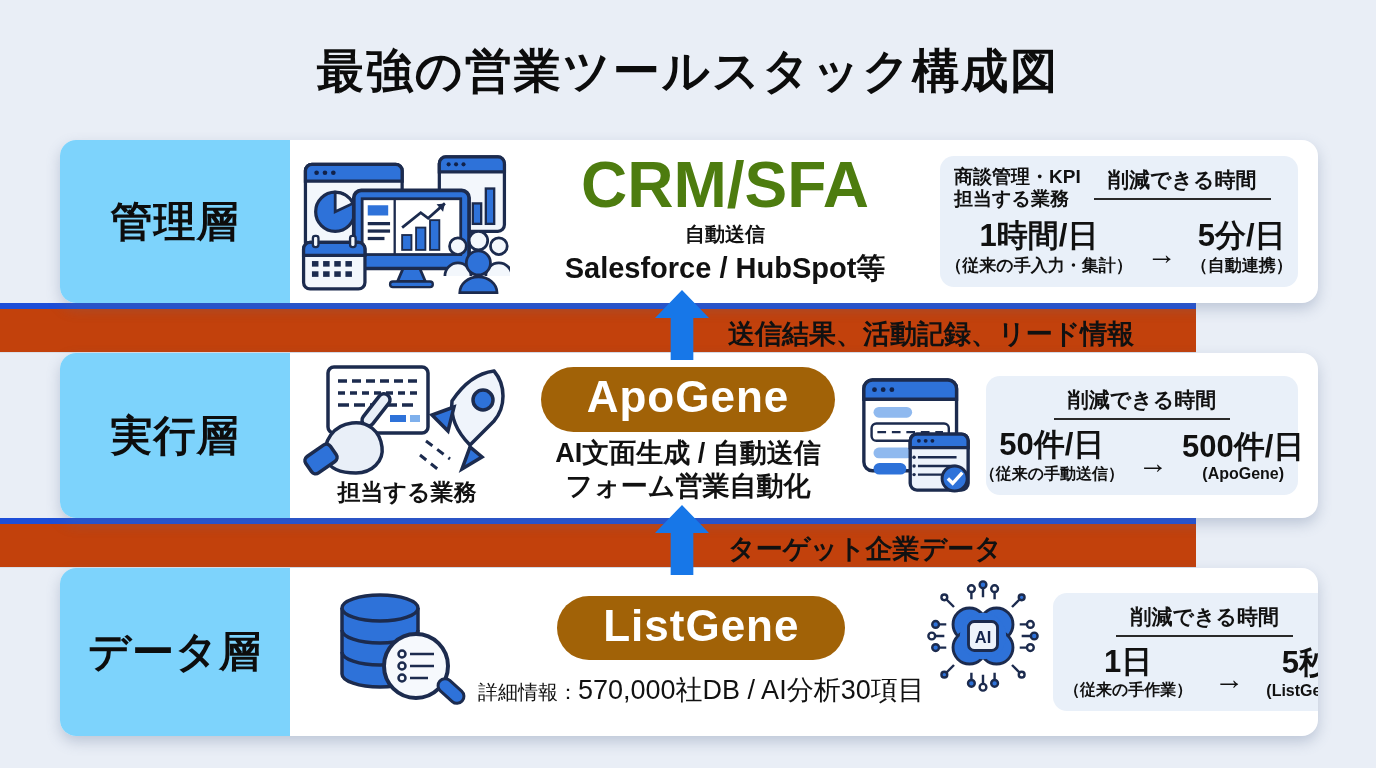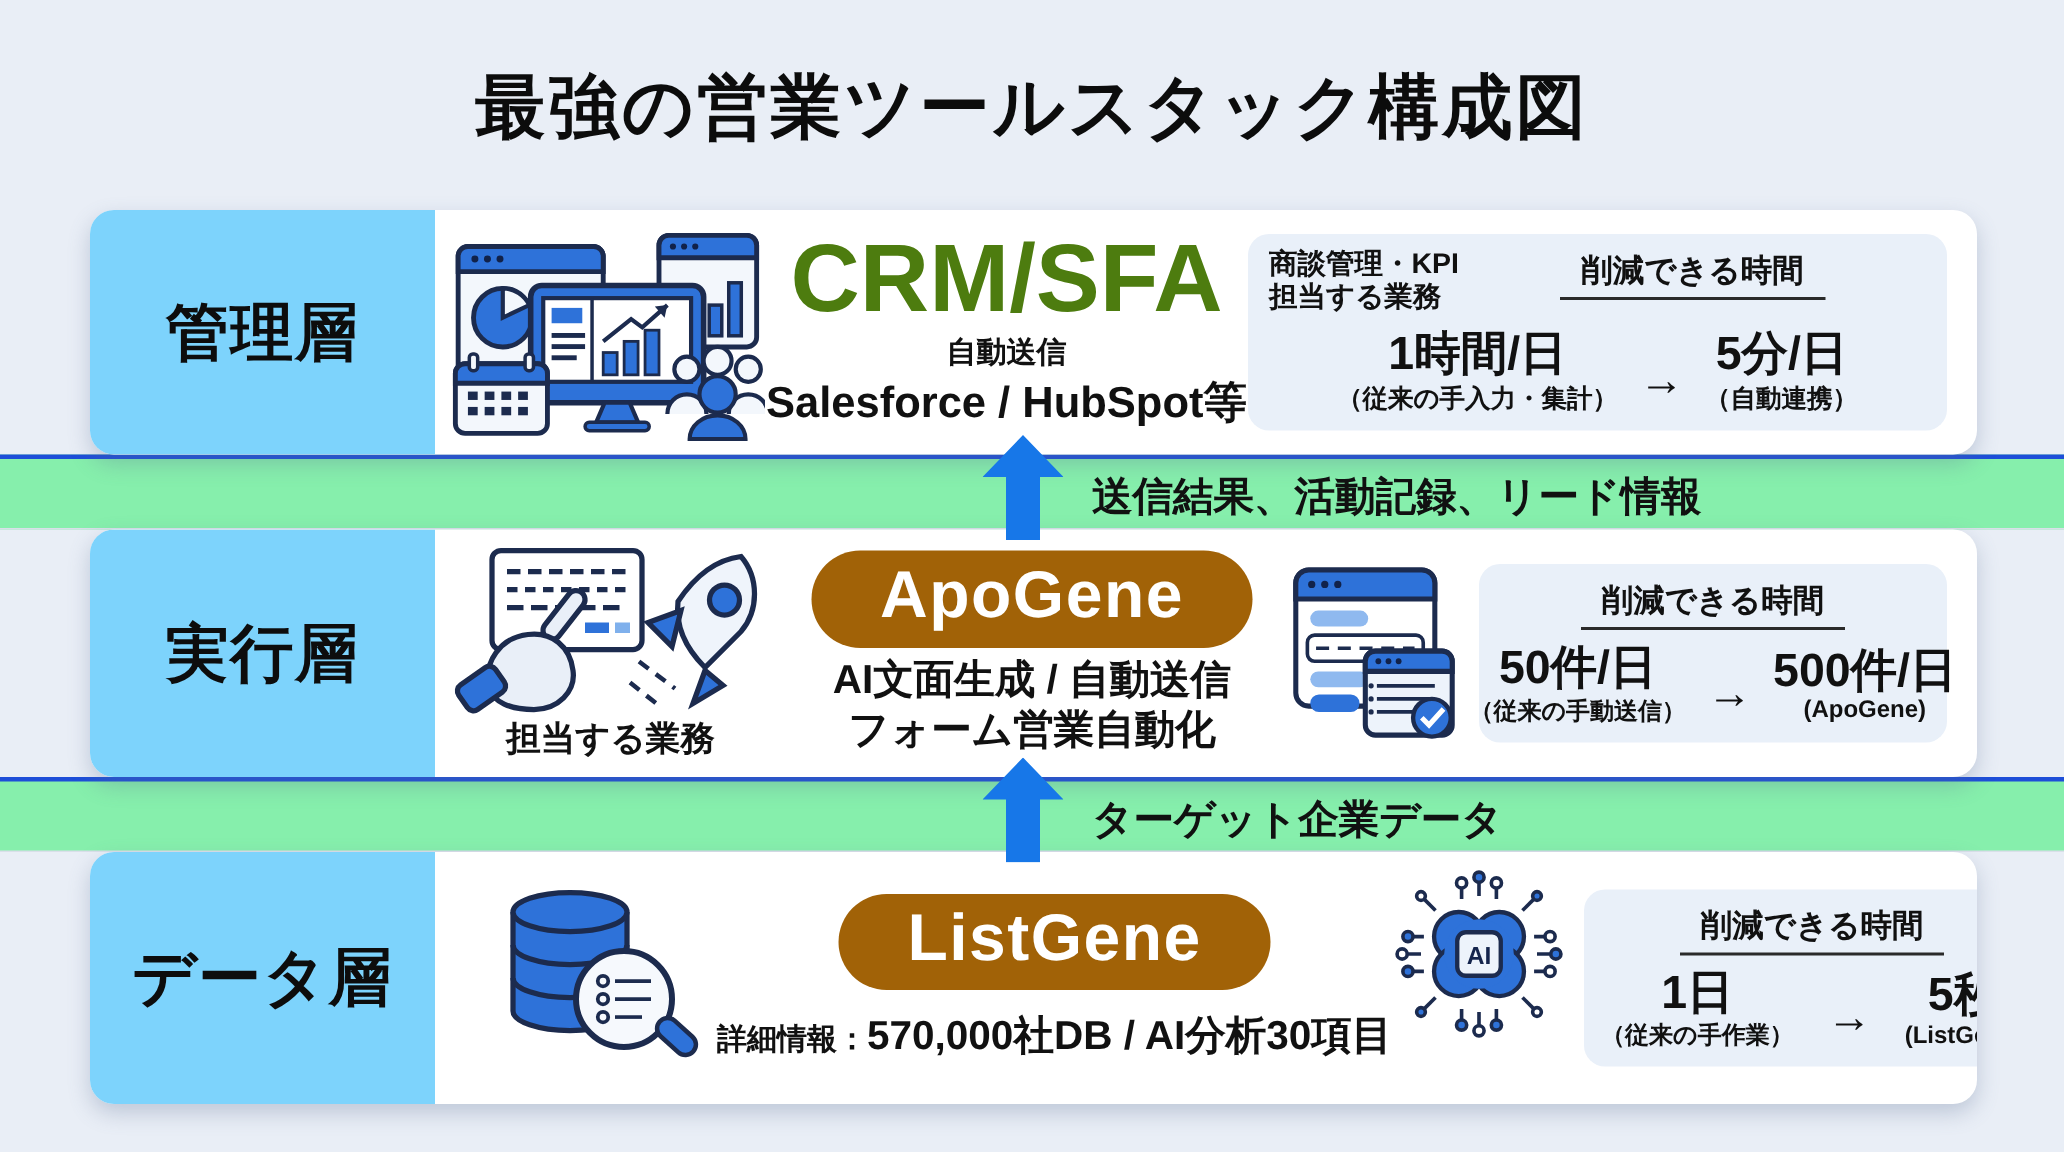--- a/index.html
+++ b/index.html
@@ -11,23 +11,23 @@
     color: #111;
     overflow: hidden;
   }
   .page-title {
     position: absolute; top: 40px; left: 0; width: 1376px;
     text-align: center; font-size: 47px; font-weight: bold;
     letter-spacing: 2px; color: #0c0c0c;
   }
   
   .flow-band {
-    position: absolute; left: 0; width: 1376px; height: 50px;
-    background: #86efac;
-    border-top: 3px solid #1d4ed8; border-bottom: 1px solid #D9DFE9;
+    position: absolute; left: 0; width: 1196px; height: 50px;
+    background: #c2410c;
+    border-top: 6px solid #1d4ed8; border-bottom: 1px solid #D9DFE9;
   }
   .band-1 { top: 303px; }
   .band-2 { top: 518px; }
   .flow-label {
     position: absolute; left: 728px; top: 0; height: 50px;
     line-height: 50px; font-size: 27px; font-weight: bold; color: #111;
     white-space: nowrap;
   }
   .up-arrow {
     position: absolute; left: 655px; width: 54px; height: 70px;
@@ -59,21 +59,21 @@
   
   .crm-center { flex: 1; text-align: center; padding-bottom: 2px; }
   .crm-title { font-size: 64px; font-weight: bold; color: #4d7c0f; line-height: 1.05; }
   .crm-detail-label { font-size: 20px; font-weight: bold; margin-top: 2px; }
   .crm-detail { font-size: 29px; font-weight: bold; margin-top: 1px; }
   
   .panel {
     background: #E9F0F9; border-radius: 14px; padding: 10px 14px;
     flex: 0 0 auto;
   }
-  .panel-1 { width: 466px; }
+  .panel-1 { width: 358px; }
   .panel-2 { width: 312px; }
   .panel-3 { width: 304px; }
   .panel-head { display: flex; align-items: flex-start; }
   .role-lines { font-size: 19px; font-weight: bold; line-height: 1.2; white-space: nowrap; }
   .savings-title-wrap { flex: 1; text-align: center; }
   .savings-title {
     display: inline-block; font-size: 21px; font-weight: bold;
     border-bottom: 2.5px solid #2a2a2a; padding: 0 14px 4px;
     white-space: nowrap;
   }
@@ -91,21 +91,21 @@
     display: inline-block; background: #a16207; color: #fff;
     font-size: 44px; font-weight: bold; line-height: 1.15;
     padding: 5px 46px 9px; border-radius: 46px; letter-spacing: 1px;
   }
   .tool-sub { font-size: 27px; font-weight: bold; line-height: 1.25; margin-top: 5px; }
   .icon-stack { text-align: center; flex: 0 0 auto; }
   .icon-caption { font-size: 23px; font-weight: bold; margin-top: -4px; }
   
   .lg-line1 { font-size: 28px; font-weight: bold; margin-top: 4px; white-space: nowrap; }
   .lg-line1 .task-note { font-size: 22px; }
-  .lg-line2 { font-size: 27px; font-weight: bold; margin-top: 12px; white-space: nowrap; }
+  .lg-line2 { font-size: 27px; font-weight: normal; margin-top: 12px; white-space: nowrap; }
   .lg-line2 .detail-label { font-size: 20px; }
   .side-icon { flex: 0 0 auto; }
   .sparkle { position: absolute; left: 1242px; top: 660px; z-index: 1; }
   svg { display: block; }
 </style>
 </head>
 <body>
 
 <div class="page-title">最強の営業ツールスタック構成図</div>
 

